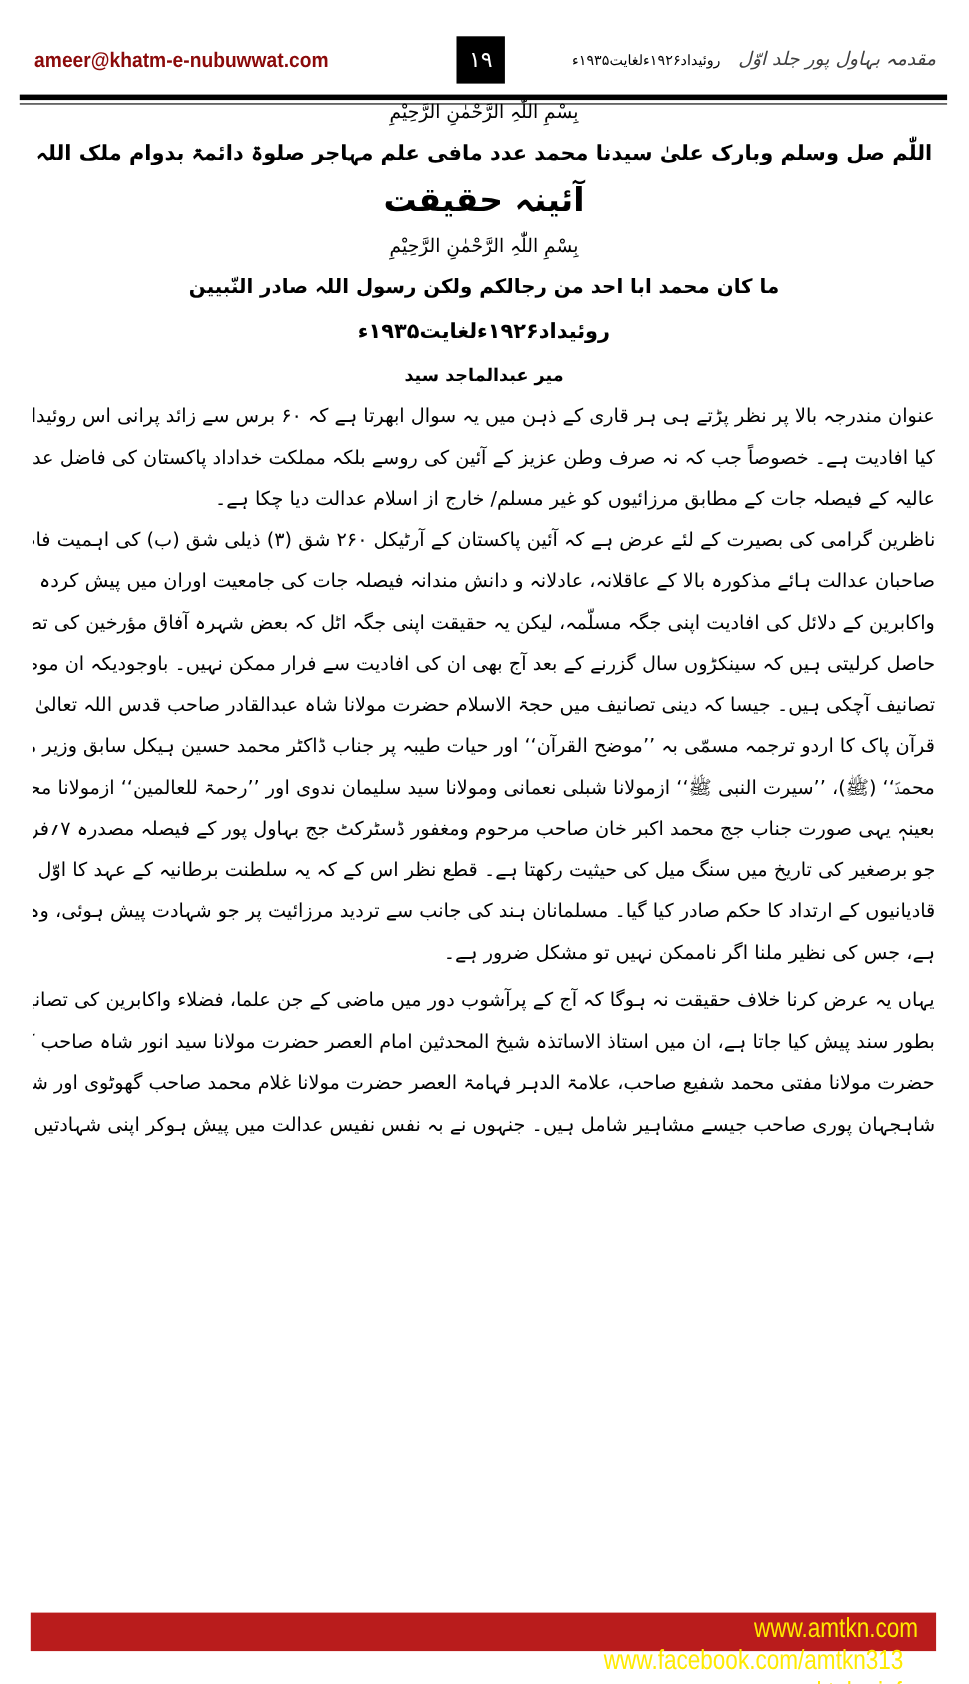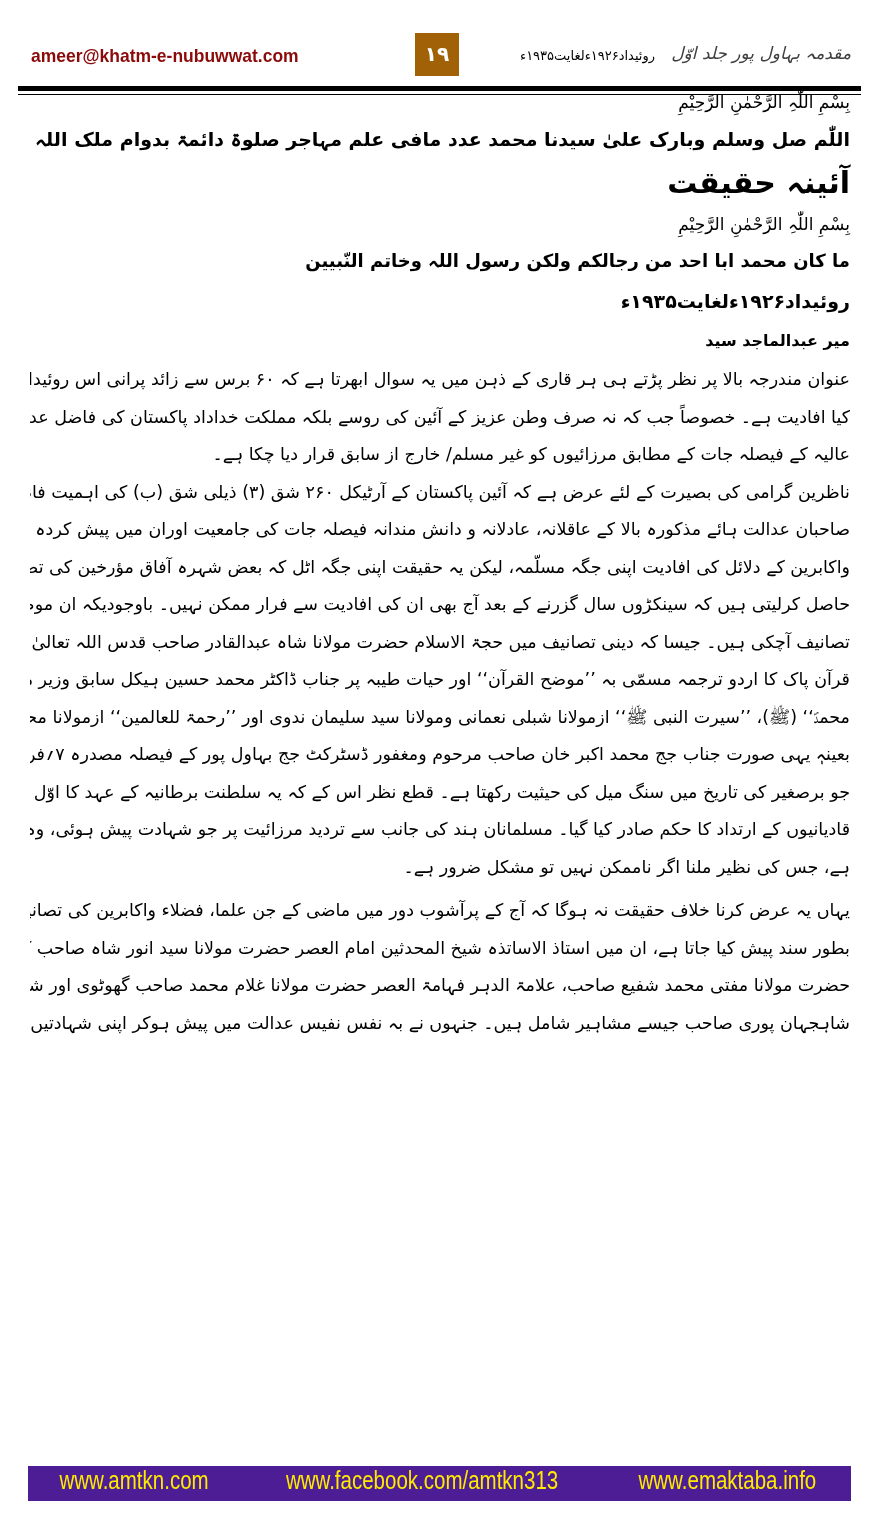--- a/index.html
+++ b/index.html
@@ -1,71 +1,71 @@
 <!DOCTYPE html>
 <html><head>
 <meta charset="utf-8">
 <style>
   html, body { margin: 0; padding: 0; background: #ffffff; }
   body { width: 881px; height: 1531px; position: relative; overflow: hidden;
          font-family: "DejaVu Sans", sans-serif; color: #000; }
   .header { position: absolute; left: 0; top: 0; width: 881px; height: 80px; margin-top: 15px; }
   .hdr-email { position: absolute; left: 31px; top: 30px; font-family: "Liberation Sans", sans-serif;
                font-size: 19px; color: #8b0a0a; font-weight: bold; transform: scaleX(0.92); transform-origin: left; }
-  .hdr-page { position: absolute; left: 415px; top: 18px; width: 44px; height: 43px; background: #a16207;
-              color: #fff; font-size: 20px; font-weight: bold; text-align: center; line-height: 43px; }
+  .hdr-page { position: absolute; left: 415px; top: 18px; width: 44px; height: 43px; background: #000000;
+              color: #fff; font-size: 20px; font-weight: normal; text-align: center; line-height: 43px; }
   .hdr-sub { position: absolute; left: 520px; top: 33px; font-size: 13px; color: #000; direction: rtl; white-space: nowrap; }
   .hdr-book { position: absolute; right: 30px; top: 28px; font-size: 17px; color: #404040; direction: rtl; white-space: nowrap; font-style: italic; }
   .rule-thick { position: absolute; left: 18px; top: 71px; width: 843px; height: 5px; background: #000; }
   .rule-thin { position: absolute; left: 18px; top: 79px; width: 843px; height: 1px; background: #000; }
 
   .content { position: absolute; left: 30px; top: 85px; width: 820px; direction: rtl; }
-  .center { }
+  .center { text-align: center; }
   .bismillah { font-family: "DejaVu Serif", serif; font-size: 17px; height: 34px; line-height: 34px; }
   .durood { font-weight: bold; font-size: 19px; height: 40px; line-height: 40px; white-space: nowrap; }
   .title { font-weight: bold; font-size: 30px; height: 48px; line-height: 48px; }
   .ayah { font-weight: bold; font-size: 18px; height: 40px; line-height: 40px; }
   .h2 { font-weight: bold; font-size: 19px; height: 40px; line-height: 40px; }
   .h3 { font-weight: bold; font-size: 24px; height: 42px; line-height: 42px; }
   .h3b { font-weight: bold; font-size: 16px; height: 40px; line-height: 40px; }
   .sub { font-size: 18px; height: 40px; line-height: 40px; }
   .para { font-size: 17.5px; line-height: 37.5px; text-align: justify; text-align-last: right; margin: 0; }
   .para .line { display: block; white-space: nowrap; overflow: hidden; text-align: justify; text-align-last: justify; }
   .para .line.last { text-align-last: right; }
 
-  .footer { position: absolute; left: 28px; top: 1466px; width: 823px; height: 35px; background: #4c1d95;
-            display: flex; justify-content: space-around; align-items: flex-start; }
+  .footer { position: absolute; left: 28px; top: 1466px; width: 823px; height: 35px; background: #b91c1c;
+            display: flex; justify-content: space-around; align-items: flex-end; flex-direction: column; }
   .footer a { color: #ffea00; text-decoration: none; font-family: "Liberation Sans", sans-serif; font-size: 25px;
               transform: scaleX(0.82); display: inline-block; white-space: nowrap; }
 </style>
 </head>
 <body>
 
 <div class="header">
   <span class="hdr-email">ameer@khatm-e-nubuwwat.com</span>
   <div class="hdr-page">۱۹</div>
   <span class="hdr-sub">روئیداد۱۹۲۶ءلغایت۱۹۳۵ء</span>
   <span class="hdr-book">مقدمہ بہاول پور جلد اوّل</span>
   <div class="rule-thick"></div>
   <div class="rule-thin"></div>
 </div>
 
 <div class="content">
   <div class="center bismillah">بِسْمِ اللّٰہِ الرَّحْمٰنِ الرَّحِیْمِ</div>
   <div class="center durood">اللّٰم صل وسلم وبارک علیٰ سیدنا محمد عدد مافی علم مہاجر صلوۃ دائمۃ بدوام ملک اللہ</div>
   <div class="center title">آئینہ حقیقت</div>
   <div class="center bismillah">بِسْمِ اللّٰہِ الرَّحْمٰنِ الرَّحِیْمِ</div>
-  <div class="center ayah">ما کان محمد ابا احد من رجالکم ولکن رسول اللہ وخاتم النّبیین</div>
+  <div class="center ayah">ما کان محمد ابا احد من رجالکم ولکن رسول اللہ صادر النّبیین</div>
   <div class="center h2">روئیداد۱۹۲۶ءلغایت۱۹۳۵ء</div>
   <div class="center h3b">میر عبدالماجد سید</div>
 
   <div class="para">
     <span class="line">عنوان مندرجہ بالا پر نظر پڑتے ہی ہر قاری کے ذہن میں یہ سوال ابھرتا ہے کہ ۶۰ برس سے زائد پرانی اس روئیداد کو طبع کرانے کی</span>
     <span class="line">کیا افادیت ہے۔ خصوصاً جب کہ نہ صرف وطن عزیز کے آئین کی روسے بلکہ مملکت خداداد پاکستان کی فاضل عدالت عظمیٰ وعدالت ہائے</span>
-    <span class="line last">عالیہ کے فیصلہ جات کے مطابق مرزائیوں کو غیر مسلم/ خارج از سابق قرار دیا چکا ہے۔</span>
+    <span class="line last">عالیہ کے فیصلہ جات کے مطابق مرزائیوں کو غیر مسلم/ خارج از اسلام عدالت دیا چکا ہے۔</span>
   </div>
   <div class="para">
     <span class="line">ناظرین گرامی کی بصیرت کے لئے عرض ہے کہ آئین پاکستان کے آرٹیکل ۲۶۰ شق (۳) ذیلی شق (ب) کی اہمیت فاضل جج</span>
     <span class="line">صاحبان عدالت ہائے مذکورہ بالا کے عاقلانہ، عادلانہ و دانش مندانہ فیصلہ جات کی جامعیت اوران میں پیش کردہ دور حاضر کے علماء</span>
     <span class="line">واکابرین کے دلائل کی افادیت اپنی جگہ مسلّمہ، لیکن یہ حقیقت اپنی جگہ اٹل کہ بعض شہرہ آفاق مؤرخین کی تصانیف تاریخ عالم میں ایسا مقام</span>
     <span class="line">حاصل کرلیتی ہیں کہ سینکڑوں سال گزرنے کے بعد آج بھی ان کی افادیت سے فرار ممکن نہیں۔ باوجودیکہ ان موضوعات پر ہزاروں نئی</span>
     <span class="line">تصانیف آچکی ہیں۔ جیسا کہ دینی تصانیف میں حجۃ الاسلام حضرت مولانا شاہ عبدالقادر صاحب قدس اللہ تعالیٰ اسرارہم محدث دہلوی کا</span>
     <span class="line">قرآن پاک کا اردو ترجمہ مسمّی بہ ’’موضح القرآن‘‘ اور حیات طیبہ پر جناب ڈاکٹر محمد حسین ہیکل سابق وزیر معارف مصر کی ’’حیات</span>
     <span class="line last">محمدؐ‘‘ (ﷺ)، ’’سیرت النبی ﷺ‘‘ ازمولانا شبلی نعمانی ومولانا سید سلیمان ندوی اور ’’رحمۃ للعالمین‘‘ ازمولانا محمد سلیمان منصور پوری۔</span>
   </div>

